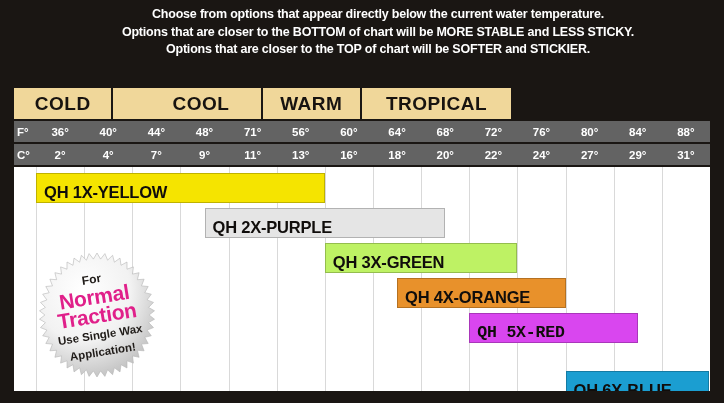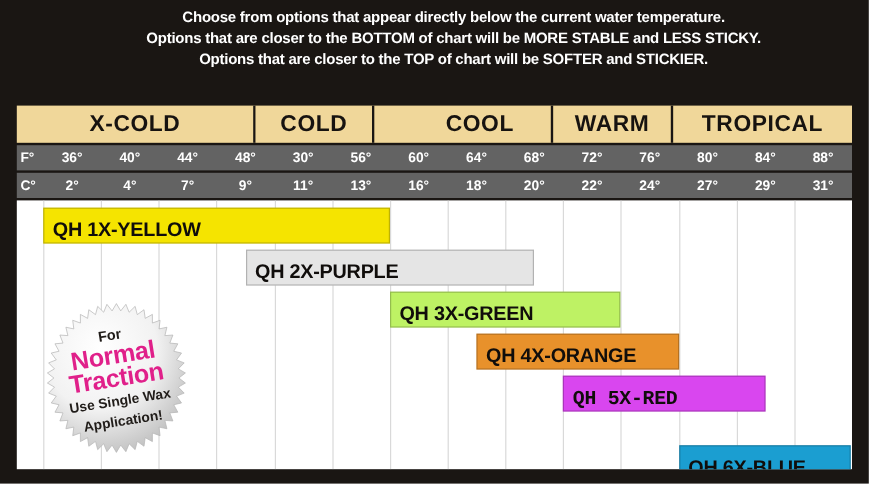--- a/index.html
+++ b/index.html
@@ -120,34 +120,33 @@
 
   <div class="instructions">
     <div class="line">Choose from options that appear directly below the current water temperature.</div>
     <div class="line">Options that are closer to the BOTTOM of chart will be  MORE STABLE and LESS STICKY.</div>
     <div class="line">Options that are closer to the TOP of chart will be SOFTER and STICKIER.</div>
   </div>
 
   <div class="chart">
 
     <div class="cat-row" id="cat-row">
-        <div class="cat-cell" style="flex: 0 0 198.857px;">X-COLD</div>
         <div class="cat-cell" style="flex: 0 0 99.4286px;">COLD</div>
         <div class="cat-cell" style="flex: 0 0 149.143px; padding-left: 28px;">COOL</div>
         <div class="cat-cell" style="flex: 0 0 99.4286px;">WARM</div>
         <div class="cat-cell" style="flex: 0 0 149.143px;">TROPICAL</div>
       </div>
 
     <div class="temp-row f" id="temp-row-f">
         <div class="temp-label">F°</div>
         <div class="temp-cell">36°</div>
         <div class="temp-cell">40°</div>
         <div class="temp-cell">44°</div>
         <div class="temp-cell">48°</div>
-        <div class="temp-cell">30°</div>
+        <div class="temp-cell">71°</div>
         <div class="temp-cell">56°</div>
         <div class="temp-cell">60°</div>
         <div class="temp-cell">64°</div>
         <div class="temp-cell">68°</div>
         <div class="temp-cell">72°</div>
         <div class="temp-cell">76°</div>
         <div class="temp-cell">80°</div>
         <div class="temp-cell">84°</div>
         <div class="temp-cell">88°</div>
       </div>

